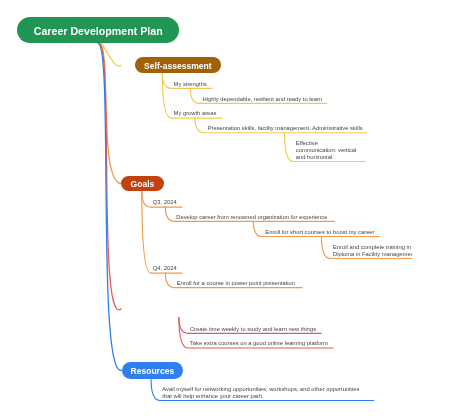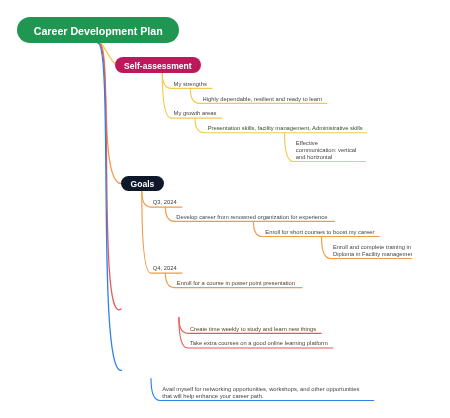--- a/index.html
+++ b/index.html
@@ -37,22 +37,23 @@
       <path class="lk" stroke="#F2994A" stroke-width="1.15" d="M321.5 236.5 C321.5 243.76 322.04 258.5 330.5 258.5 L432.9 258.5"></path>
       <path class="lk" stroke="#F2994A" stroke-width="1.15" d="M141.8 191.3 C141.8 214.50 142.34 273.1 150.8 273.1 L182.0 273.1"></path>
       <path class="lk" stroke="#F2994A" stroke-width="1.15" d="M165.4 273.1 C165.4 277.89 165.94 287.6 174.4 287.6 L302.0 287.6"></path>
       <path class="lk" stroke="#EB5757" stroke-width="1.15" d="M178.9 317.5 C178.9 322.71 179.44 333.3 187.9 333.3 L321.2 333.3"></path>
       <path class="lk" stroke="#EB5757" stroke-width="1.15" d="M178.9 317.5 C178.9 327.56 179.44 348.0 187.9 348.0 L332.9 348.0"></path>
       <path class="lk" stroke="#2F80ED" stroke-width="1.15" d="M151.0 378.6 C151.0 385.83 151.54 400.5 160.0 400.5 L373.8 400.5"></path>
     </svg>
 
     <div class="node root">Career Development Plan</div>
 
-    <div class="node branch" style="left:115px;top:57.4px;width:85.7px;height:15.6px;background:#be185d;">Self-assessment</div>
-    <div class="node branch" style="left:121.0px;top:175.7px;width:43.0px;height:15.6px;background:#0f172a;">Goals</div>
+    <div class="node branch" style="left:135px;top:57.4px;width:85.7px;height:15.6px;background:#a16207;">Self-assessment</div>
+    <div class="node branch" style="left:121.0px;top:175.7px;width:43.0px;height:15.6px;background:#c2410c;">Goals</div>
+    <div class="node branch" style="left:121.6px;top:361.8px;width:61.5px;height:16.8px;background:#2F80ED;">Resources</div>
 
     <div class="leaf" style="left:173.6px;top:80.50px;">My strengths</div>
     <div class="leaf" style="left:202.6px;top:95.60px;">Highly dependable, resilient and ready to learn</div>
     <div class="leaf" style="left:173.6px;top:110.30px;">My growth areas</div>
     <div class="leaf" style="left:207.7px;top:124.90px;">Presentation skills, facility management, Administrative skills</div>
     <div class="leaf" style="left:295.8px;top:139.70px;">Effective
 communication: vertical
 and horizontal</div>
     <div class="leaf" style="left:152.8px;top:199.30px;">Q3, 2024</div>
     <div class="leaf" style="left:176.3px;top:213.60px;">Develop career from renowned organization for experience</div>

